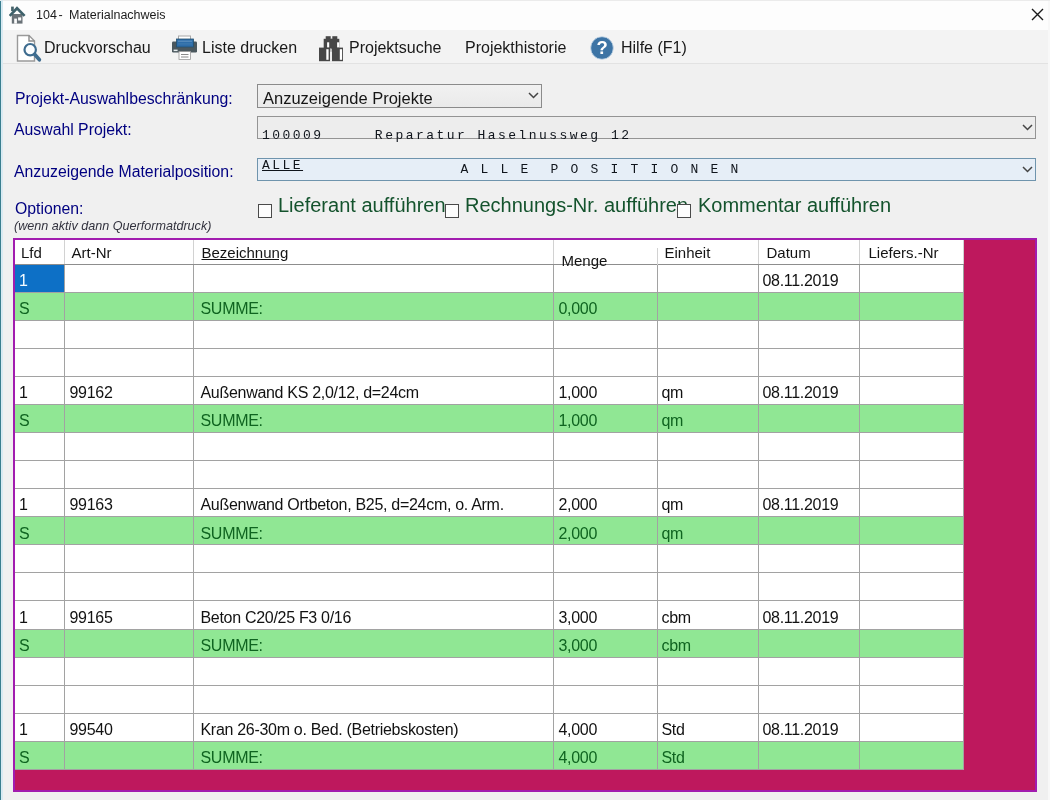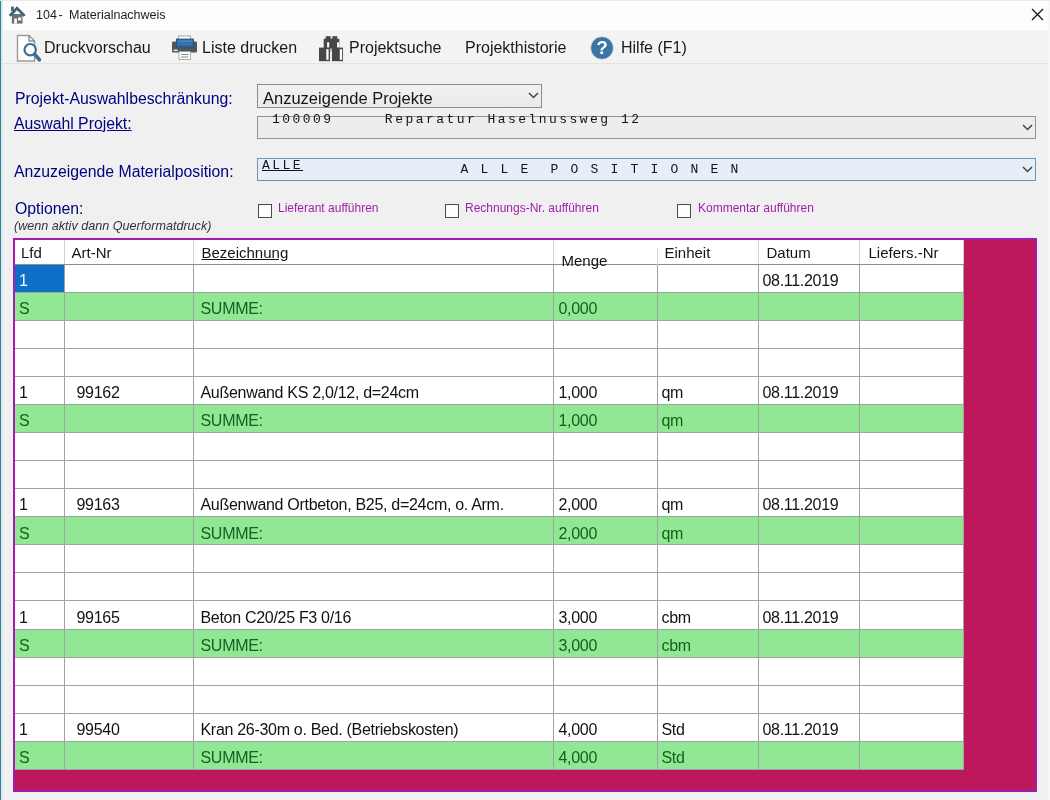--- a/index.html
+++ b/index.html
@@ -15,34 +15,34 @@
   #edgeL1 { left:0; top:0; width:1px; height:800px; background:#3a7e8e; }
   #edgeL2 { left:1px; top:0; width:2px; height:800px; background:#d8eaf2; }
   #titlebar { left:3px; top:0; width:1047px; height:30px; background:#fdfdfd; }
   #toolbar { left:3px; top:30px; width:1047px; height:34px; background:#f3f3f3; border-bottom:1px solid #e2e2e2; }
   .ttxt { font-size:12.5px; color:#1c1c1c; top:8px; }
   .tbtxt { font-size:16px; color:#191919; top:39px; }
   .navy { color:#000080; font-size:15.8px; }
   .dd { border:1px solid #8b8b8b; }
   .mono { font-family:"Liberation Mono", monospace; font-size:13px; letter-spacing:2.46px; white-space:pre; color:#10151c; }
   .cbbox { width:14px; height:14px; border:1px solid #4a4a4a; background:#fdfdfd; top:204px; }
-  .cblab { font-size:12px; color:#a21caf; top:201px; }
+  .cblab { font-size:20px; color:#14532d; top:194px; }
 
   
   #tblwrap { left:13px; top:238px; width:1024px; height:554px; border:2px solid #a21caf; background:#be185d; }
   #grid { position:absolute; left:0; top:0; width:949px; background:#fff; }
   .trow { display:flex; width:949px; height:28.08px; border-bottom:1px solid #a2a2a2; background:#fff; }
   .trow.hdr { height:24.5px; border-bottom:1px solid #8d8d8d; }
   .trow.grn { background:#90e794; }
   .trow.grn .c { color:#0f6420; }
   .c { height:100%; border-right:1px solid #a2a2a2; font-size:16px; letter-spacing:-0.3px; color:#121212; padding-top:5.6px;
        display:flex; align-items:center; overflow:hidden; white-space:nowrap; }
   .hdr .c { border-right:1px solid #d2d2d2; color:#141414; font-size:15px; letter-spacing:0; padding-top:0.8px; }
   .c1 { width:49.5px; padding-left:4px; }
-  .c2 { width:129px; padding-left:12px; }
+  .c2 { width:129px; padding-left:5px; }
   .c3 { width:360px; padding-left:7px; }
   .c4 { width:104px; padding-left:5px; }
   .c5 { width:101px; padding-left:4px; }
   .c6 { width:101px; padding-left:4px; }
   .c7 { width:104.5px; padding-left:5px; }
   .sel { background:#0d70c6; color:#f4fbff !important; }
 </style>
 </head>
 <body>
 <div id="page">
@@ -109,33 +109,33 @@
   <div class="abs tbtxt" style="left:349px;">Projektsuche</div>
   <div class="abs tbtxt" style="left:465px;">Projekthistorie</div>
 
   <svg class="abs" style="left:590px; top:36px;" width="24" height="24" viewBox="0 0 24 24">
     <circle cx="12" cy="12" r="11.3" fill="#3d74a5" stroke="#c5d8e8" stroke-width="0.8"></circle>
     <text x="12.1" y="18.3" text-anchor="middle" font-family="Liberation Sans" font-size="18.5" font-weight="bold" fill="#ffffff">?</text>
   </svg>
   <div class="abs tbtxt" style="left:621px;">Hilfe (F1)</div>
 
   <div class="abs navy" style="left:15px; top:90px;">Projekt-Auswahlbeschränkung:</div>
-  <div class="abs navy" style="left:14px; top:115px;text-decoration:underline;">Auswahl Projekt:</div>
+  <div class="abs navy" style="left:14px; top:121px;">Auswahl Projekt:</div>
   <div class="abs navy" style="left:14px; top:163px;">Anzuzeigende Materialposition:</div>
   <div class="abs navy" style="left:15px; top:200px;">Optionen:</div>
   <div class="abs navy" style="left:14px; top:218.5px; font-size:12.6px; font-style:italic; color:#32323e;">(wenn aktiv dann Querformatdruck)</div>
 
   <div class="abs dd" style="left:257px; top:84px; width:285px; height:24px; background:linear-gradient(#f1f1f1,#eaeaea);"></div>
   <div class="abs" style="left:263px; top:88.5px; font-size:16.5px; color:#151515;">Anzuzeigende Projekte</div>
   <svg class="abs" style="left:528px; top:92px;" width="11" height="7" viewBox="0 0 11 7">
     <path d="M1 1 L5.5 5.5 L10 1" fill="none" stroke="#444" stroke-width="1.5"></path>
   </svg>
 
   <div class="abs dd" style="left:257px; top:116px; width:779px; height:23px; background:#ededed; border-color:#949494;"></div>
-  <div class="abs mono" style="left:262px; top:112px;margin-left:10px;">100009     Reparatur Haselnussweg 12</div>
+  <div class="abs mono" style="left:262px; top:128px;">100009     Reparatur Haselnussweg 12</div>
   <svg class="abs" style="left:1022px; top:124px;" width="11" height="7" viewBox="0 0 11 7">
     <path d="M1 1 L5.5 5.5 L10 1" fill="none" stroke="#444" stroke-width="1.5"></path>
   </svg>
 
   <div class="abs dd" style="left:257px; top:158px; width:779px; height:23px; background:#e6eef7; border-color:#6f94ad;"></div>
   <div class="abs mono" style="left:262px; top:158px;text-decoration:underline;">ALLE</div>
   <div class="abs mono" style="left:460.5px; top:162px; letter-spacing:2.2px;">A L L E  P O S I T I O N E N</div>
   <svg class="abs" style="left:1022px; top:166px;" width="11" height="7" viewBox="0 0 11 7">
     <path d="M1 1 L5.5 5.5 L10 1" fill="none" stroke="#444" stroke-width="1.5"></path>
   </svg>

